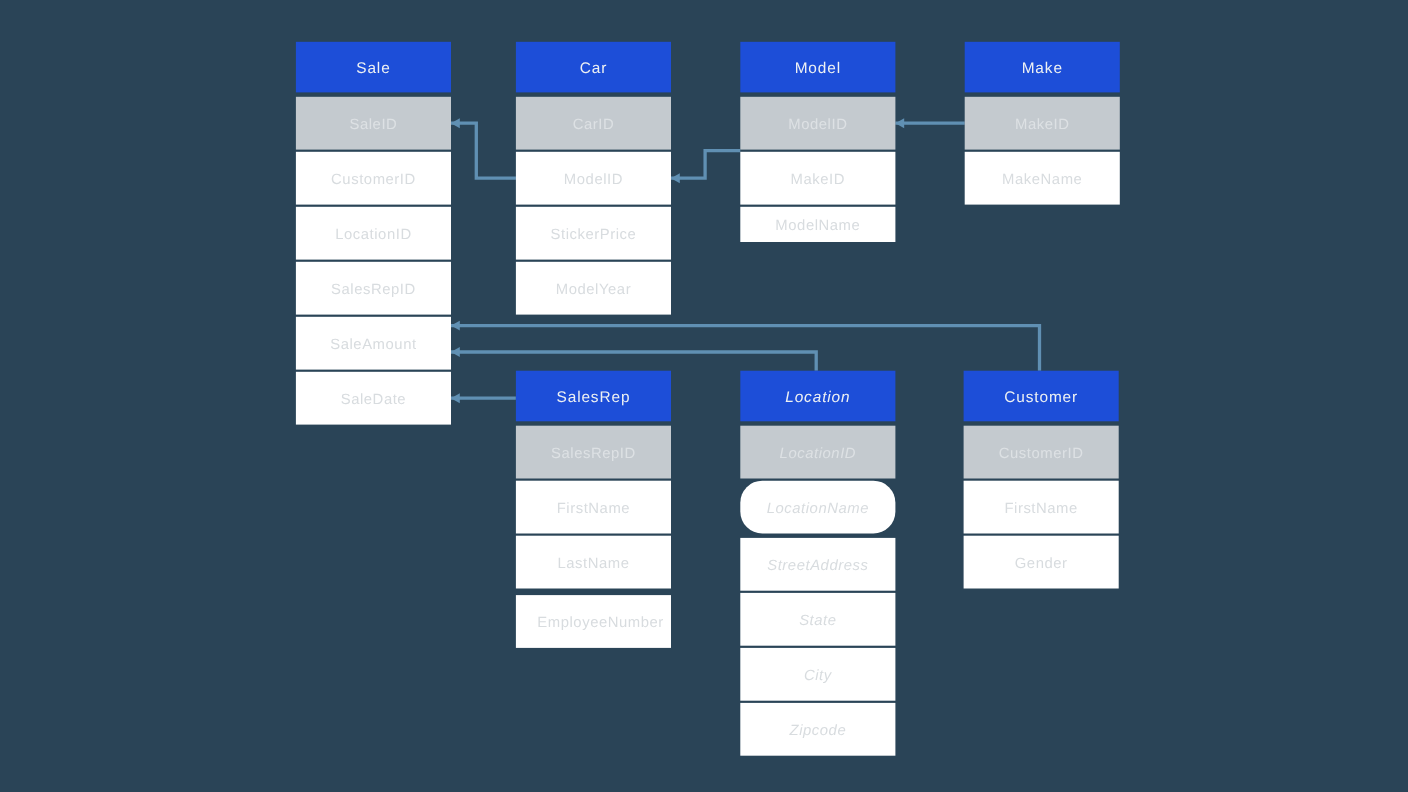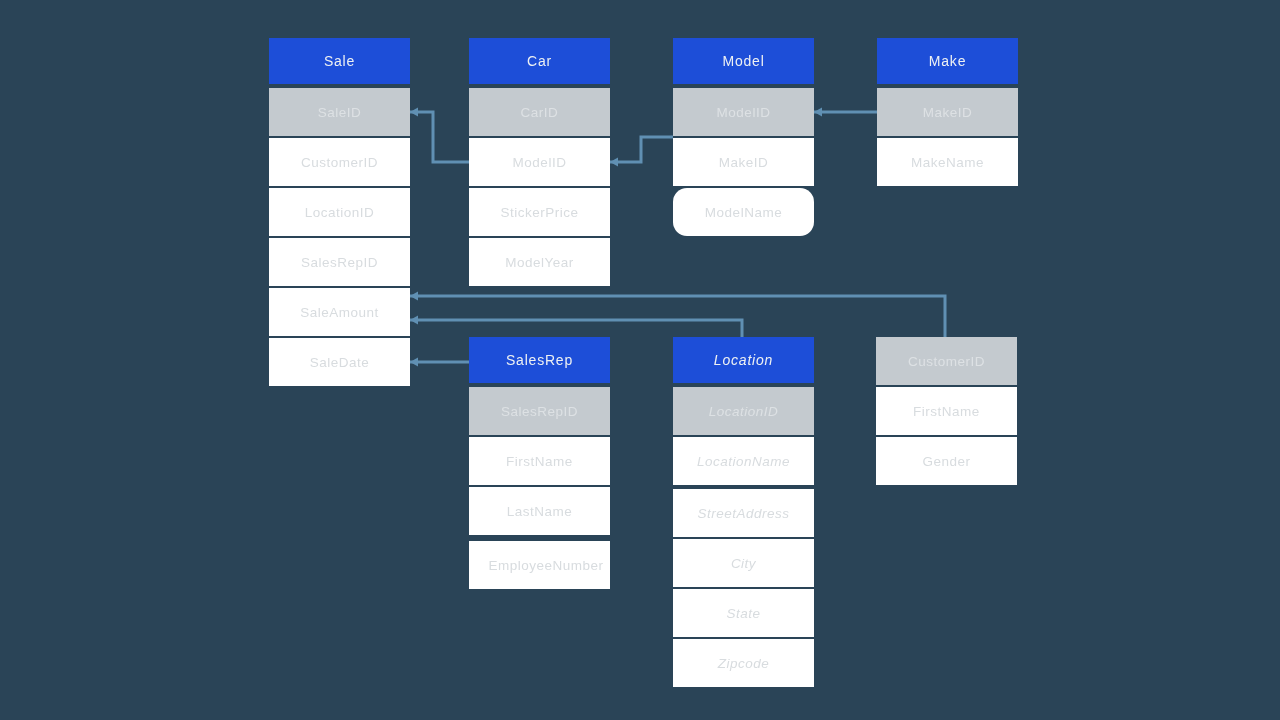--- a/index.html
+++ b/index.html
@@ -125,21 +125,21 @@
     <div class="db-table" style="left: 673px; top: 38px; width: 141px;">
       <div class="tbl-header" style="height: 46px; margin-bottom: 4px;">
         <span class="tbl-title">Model</span>
       </div>
       <div class="tbl-row key" style="height: 48px; margin-top: 0px;">
         <span class="field-label">ModelID</span>
       </div>
       <div class="tbl-row" style="height: 48px; margin-top: 2px;">
         <span class="field-label">MakeID</span>
       </div>
-      <div class="tbl-row" style="height: 48px; margin-top: 2px; border-radius: 14px;">
+      <div class="tbl-row" style="height: 32px; margin-top: 2px;">
         <span class="field-label">ModelName</span>
       </div>
     </div>
     <div class="db-table" style="left: 877px; top: 38px; width: 141px;">
       <div class="tbl-header" style="height: 46px; margin-bottom: 4px;">
         <span class="tbl-title">Make</span>
       </div>
       <div class="tbl-row key" style="height: 48px; margin-top: 0px;">
         <span class="field-label">MakeID</span>
       </div>
@@ -164,37 +164,40 @@
         <span class="field-label">EmployeeNumber</span>
       </div>
     </div>
     <div class="db-table" style="left: 673px; top: 337px; width: 141px; font-style: italic;">
       <div class="tbl-header" style="height: 46px; margin-bottom: 4px;">
         <span class="tbl-title">Location</span>
       </div>
       <div class="tbl-row key" style="height: 48px; margin-top: 0px;">
         <span class="field-label">LocationID</span>
       </div>
-      <div class="tbl-row" style="height: 48px; margin-top: 2px;">
+      <div class="tbl-row" style="height: 48px; margin-top: 2px; border-radius: 20px;">
         <span class="field-label">LocationName</span>
       </div>
       <div class="tbl-row" style="height: 48px; margin-top: 4px;">
         <span class="field-label">StreetAddress</span>
       </div>
       <div class="tbl-row" style="height: 48px; margin-top: 2px;">
+        <span class="field-label">State</span>
+      </div>
+      <div class="tbl-row" style="height: 48px; margin-top: 2px;">
         <span class="field-label">City</span>
       </div>
       <div class="tbl-row" style="height: 48px; margin-top: 2px;">
-        <span class="field-label">State</span>
-      </div>
-      <div class="tbl-row" style="height: 48px; margin-top: 2px;">
         <span class="field-label">Zipcode</span>
       </div>
     </div>
     <div class="db-table" style="left: 876px; top: 337px; width: 141px;">
+      <div class="tbl-header" style="height: 46px; margin-bottom: 4px;">
+        <span class="tbl-title">Customer</span>
+      </div>
       <div class="tbl-row key" style="height: 48px; margin-top: 0px;">
         <span class="field-label">CustomerID</span>
       </div>
       <div class="tbl-row" style="height: 48px; margin-top: 2px;">
         <span class="field-label">FirstName</span>
       </div>
       <div class="tbl-row" style="height: 48px; margin-top: 2px;">
         <span class="field-label">Gender</span>
       </div>
     </div>

